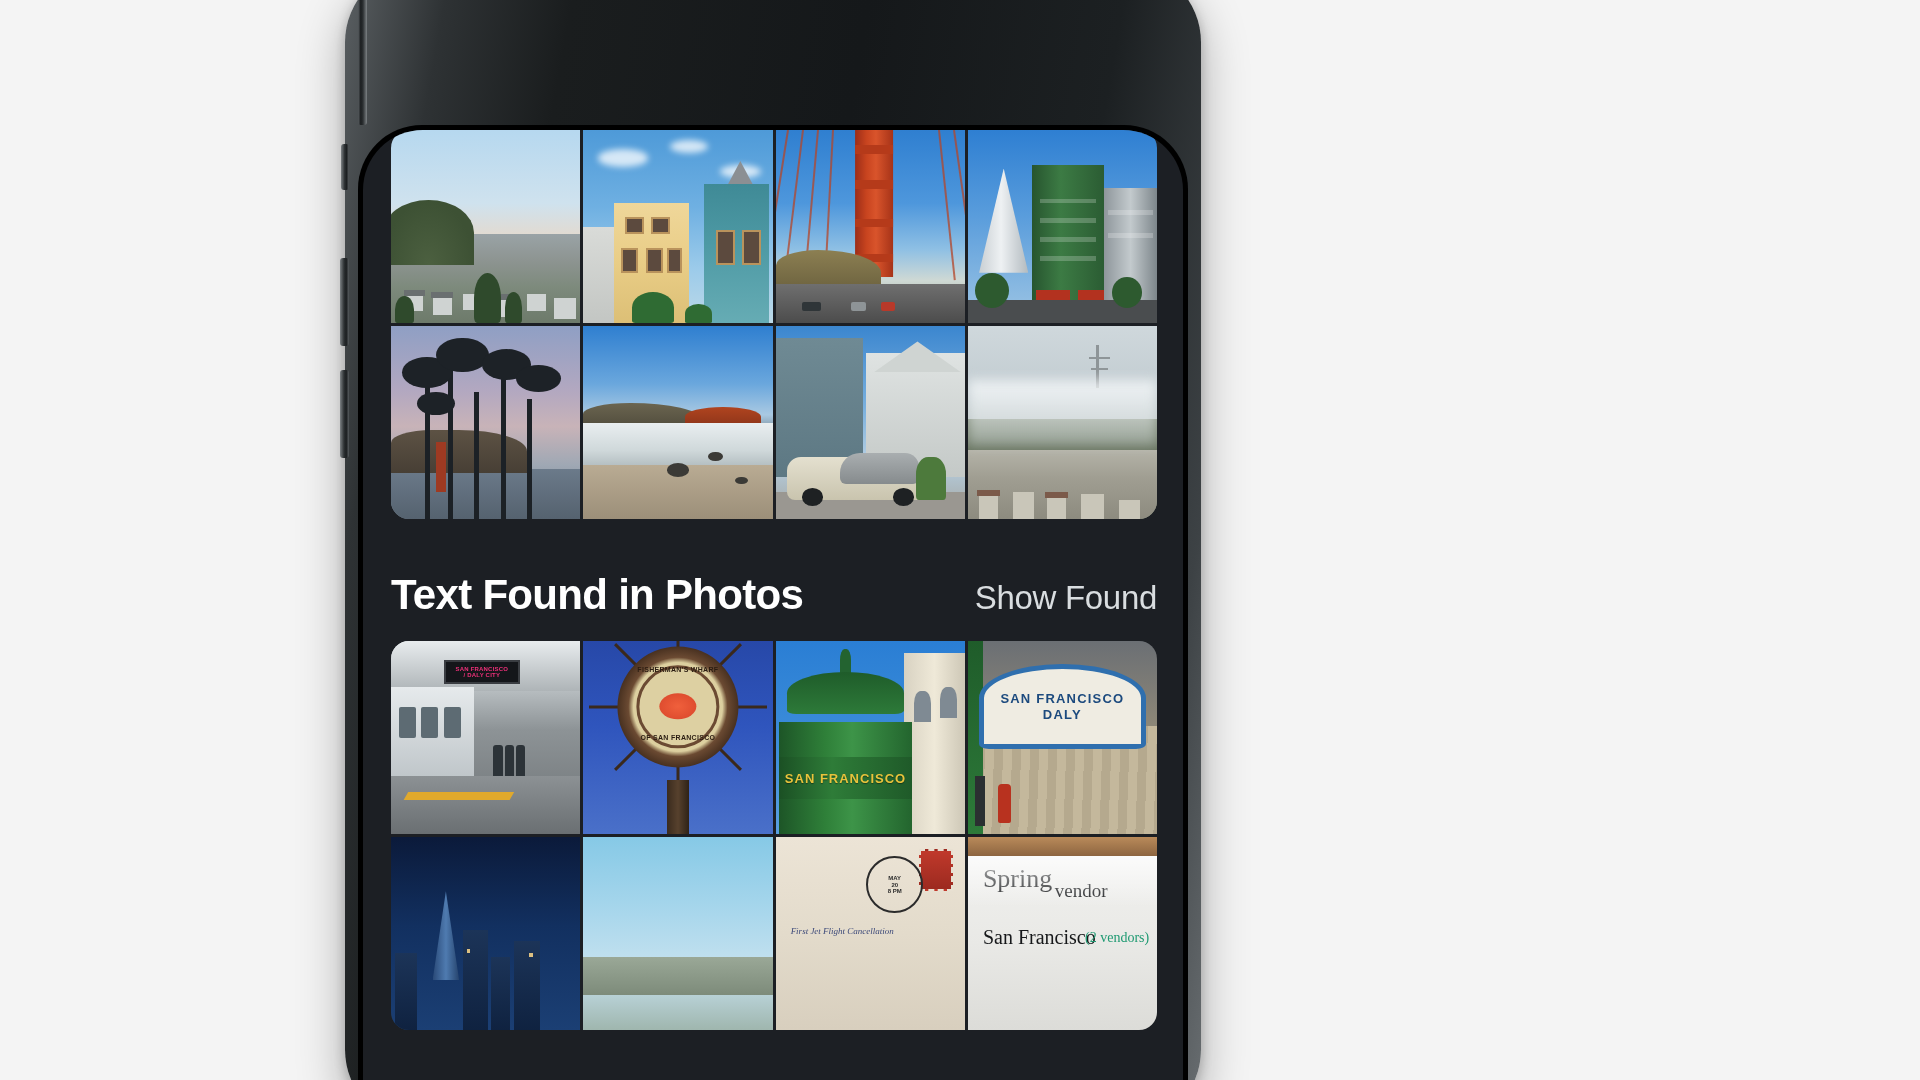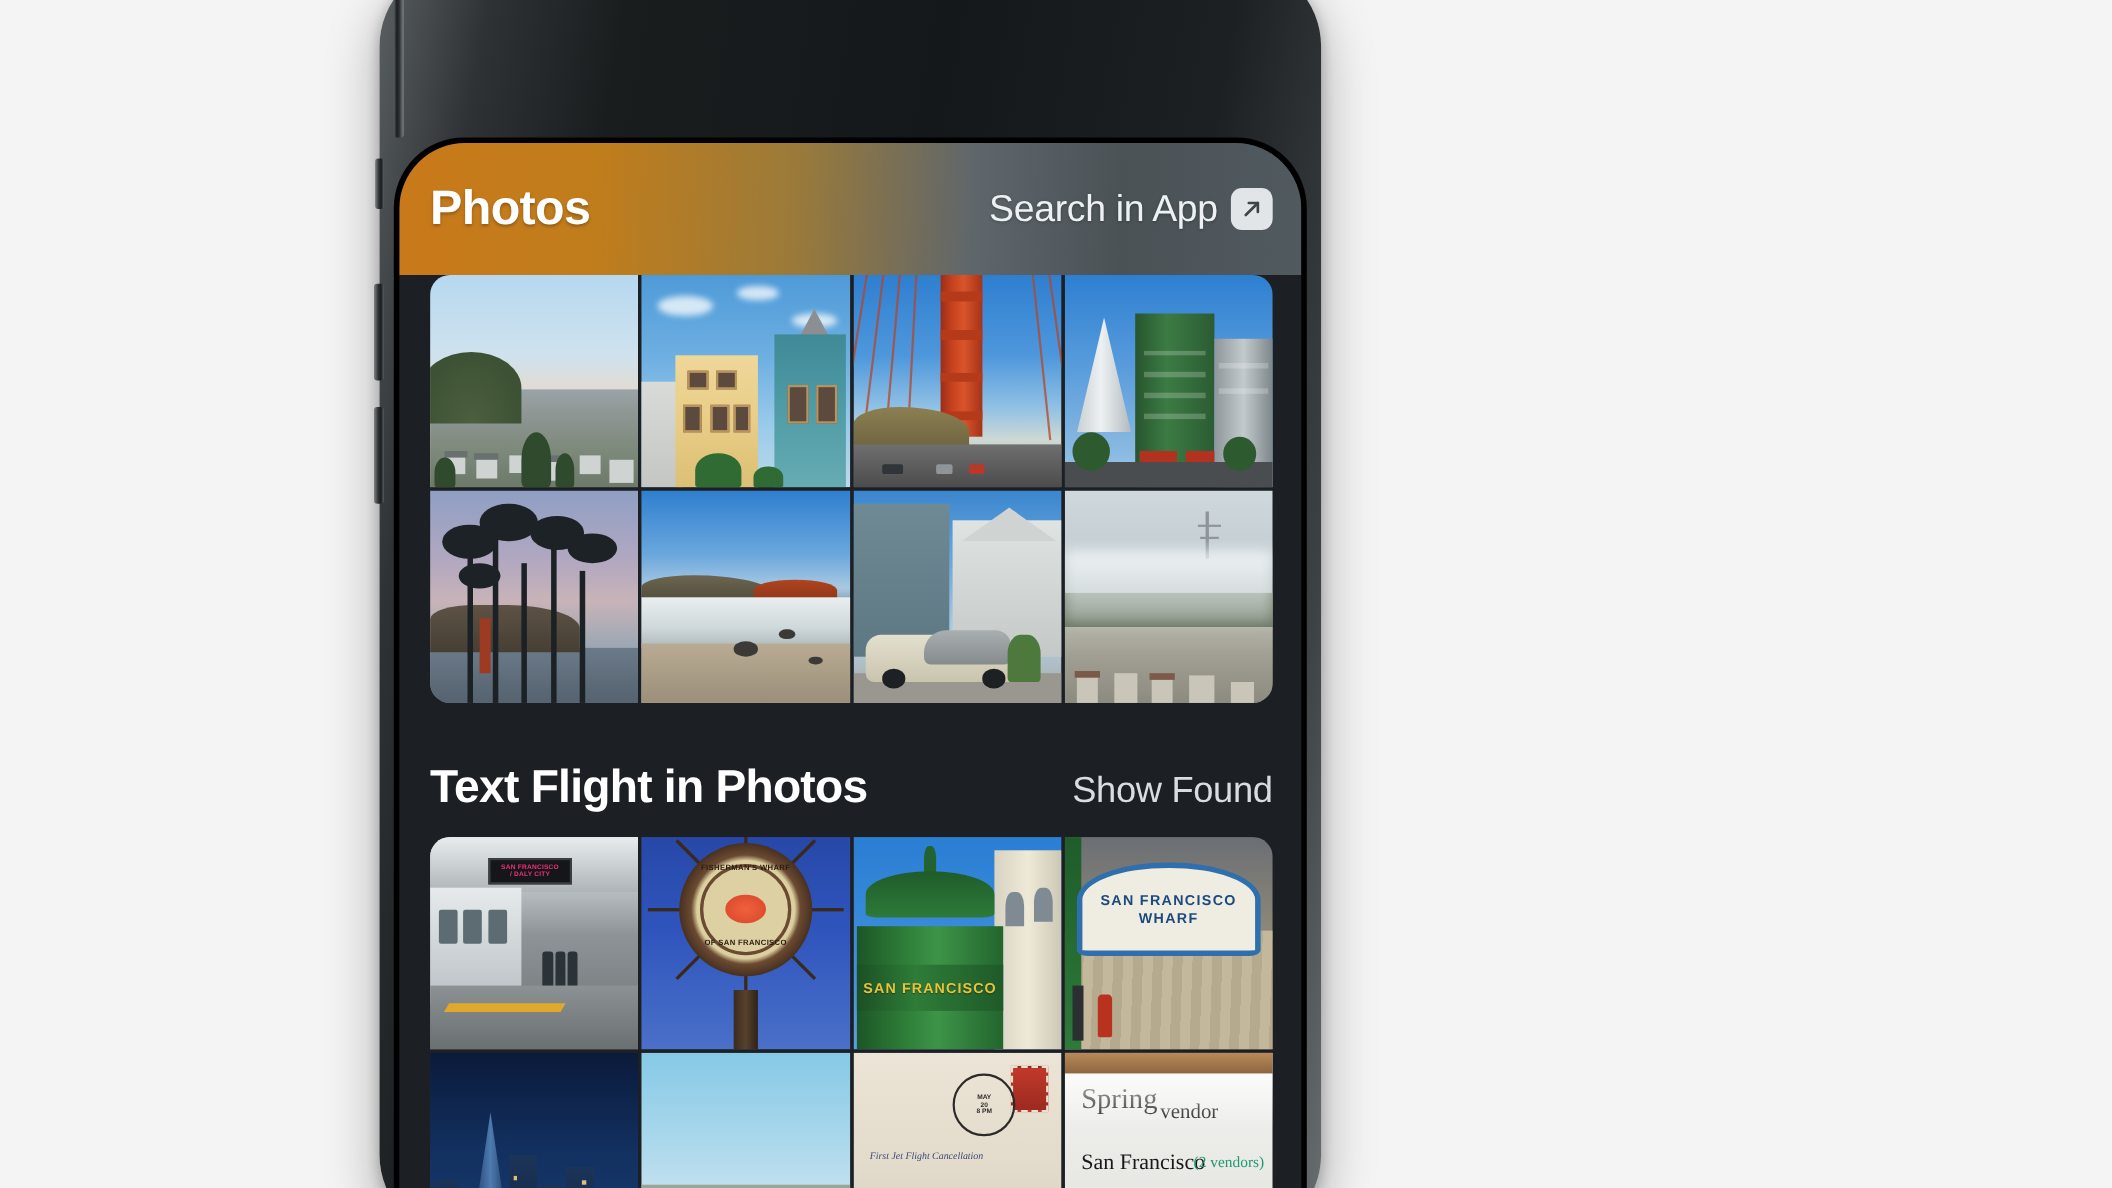--- a/index.html
+++ b/index.html
@@ -300,32 +300,20 @@
   <div class="device">
     <div class="btn-side btn-silence"></div>
     <div class="btn-side btn-volup"></div>
     <div class="btn-side btn-voldn"></div>
     <div class="btn-power"></div>
 
     <div class="device-inner">
       <div class="screen">
         <div class="content">
 
-          <div class="photos-header">
-            <div class="photos-title">Photos</div>
-            <div class="search-in-app">
-              <span class="search-in-app-label">Search in App</span>
-              <span class="arrow-badge">
-                <svg viewBox="0 0 24 24" fill="none" stroke="#3d4548" stroke-width="2.6" stroke-linecap="round" stroke-linejoin="round">
-                  <line x1="6" y1="18" x2="18" y2="6"></line>
-                  <polyline points="9,6 18,6 18,15"></polyline>
-                </svg>
-              </span>
-            </div>
-          </div>
 
           <div class="grid">
 
             <div class="tile tl">
               <div class="scene s1">
                 <div class="city"></div>
                 <div class="hill"></div>
                 <div class="house" style="left:8%;bottom:6%;width:9%;height:9%"></div>
                 <div class="roof" style="left:7%;bottom:14%;width:11%;height:3%"></div>
                 <div class="house" style="left:22%;bottom:4%;width:10%;height:10%"></div>
@@ -461,21 +449,21 @@
                 <div class="hs" style="left:60%;width:12%;height:13%"></div>
                 <div class="hs" style="left:80%;width:11%;height:10%"></div>
                 <div class="fog"></div>
               </div>
             </div>
           </div>
 
           <div class="grid-pad"></div>
 
           <div class="section-header">
-            <div class="section-title">Text Flight in Photos</div>
+            <div class="section-title">Text Found in Photos</div>
             <div class="show-more">Show Found</div>
           </div>
 
           <div class="grid">
 
             <div class="tile tl">
               <div class="scene t1">
                 <div class="ceiling"></div>
                 <div class="train"></div>
                 <div class="twin" style="left:4%;top:34%;width:9%;height:16%"></div>
@@ -526,21 +514,21 @@
                 </div>
               </div>
             </div>
 
             <div class="tile tr">
               <div class="scene t4">
                 <div class="ceil"></div>
                 <div class="greenL"></div>
                 <div class="signbd">
                   <span class="l1">SAN FRANCISCO</span>
-                  <span class="l2">WHARF</span>
+                  <span class="l2">DALY</span>
                 </div>
                 <div class="lamp"></div>
                 <div class="hydrant"></div>
               </div>
             </div>
 
             <div class="tile bl">
               <div class="scene t5">
                 <div class="bld" style="left:2%;width:12%;height:40%"></div>
 

